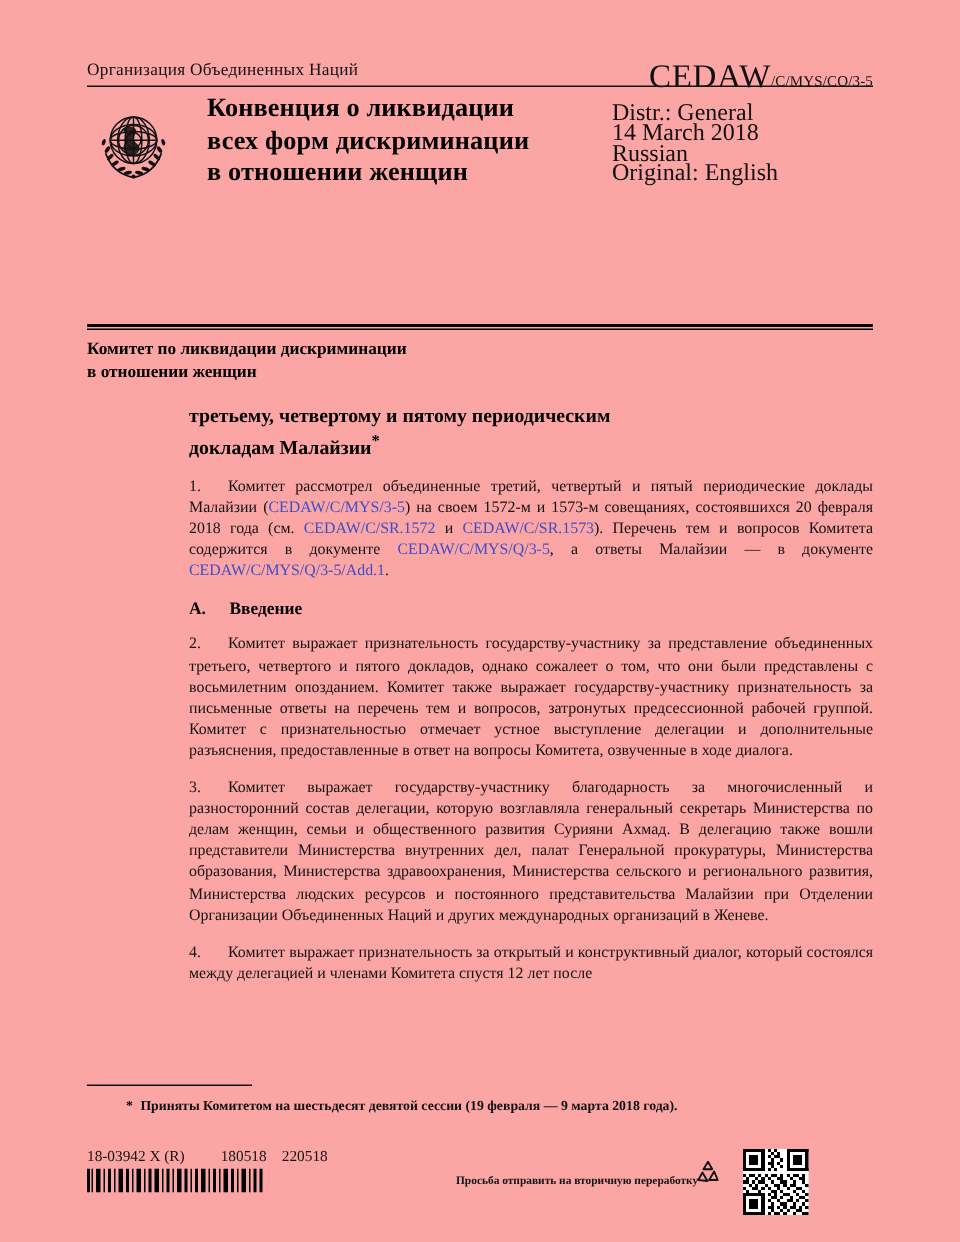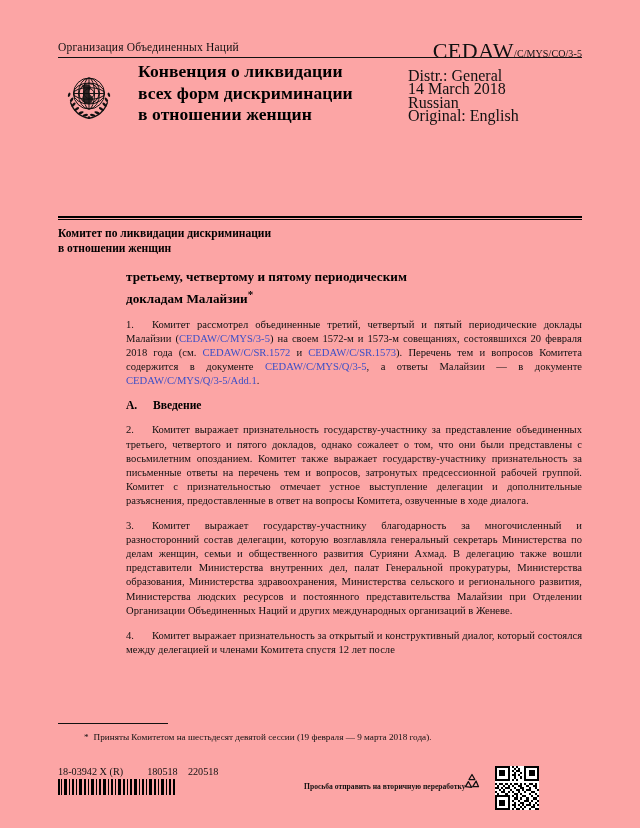--- a/index.html
+++ b/index.html
@@ -67,21 +67,21 @@
     position:relative;padding-left:0;
   }
   .sec-head .letter{display:inline-block;width:27px;margin-left:-27px;}
   .sec-wrap{padding-left:27px;}
   a.docref{color:#3b4fc8;text-decoration:none;}
 
   
   .fn-rule{position:absolute;left:0;top:723px;width:110px;border-top:.9px solid #111;}
   .footnote{
     position:absolute;left:26px;top:731px;width:498px;
-    font-size:9.2px;line-height:12px;color:#111;
+    font-size:9.2px;line-height:12px;color:#111;font-weight:bold;
   }
   .footnote .fstar{margin-right:5px;}
 
   
   .footer{position:absolute;left:0;top:766px;width:524px;height:40px;}
   .foot-code{
     position:absolute;left:0;top:0;font-size:10.2px;color:#111;white-space:pre;
   }
   .barcode{position:absolute;left:0;top:13px;height:16px;}
   .recycle-text{

